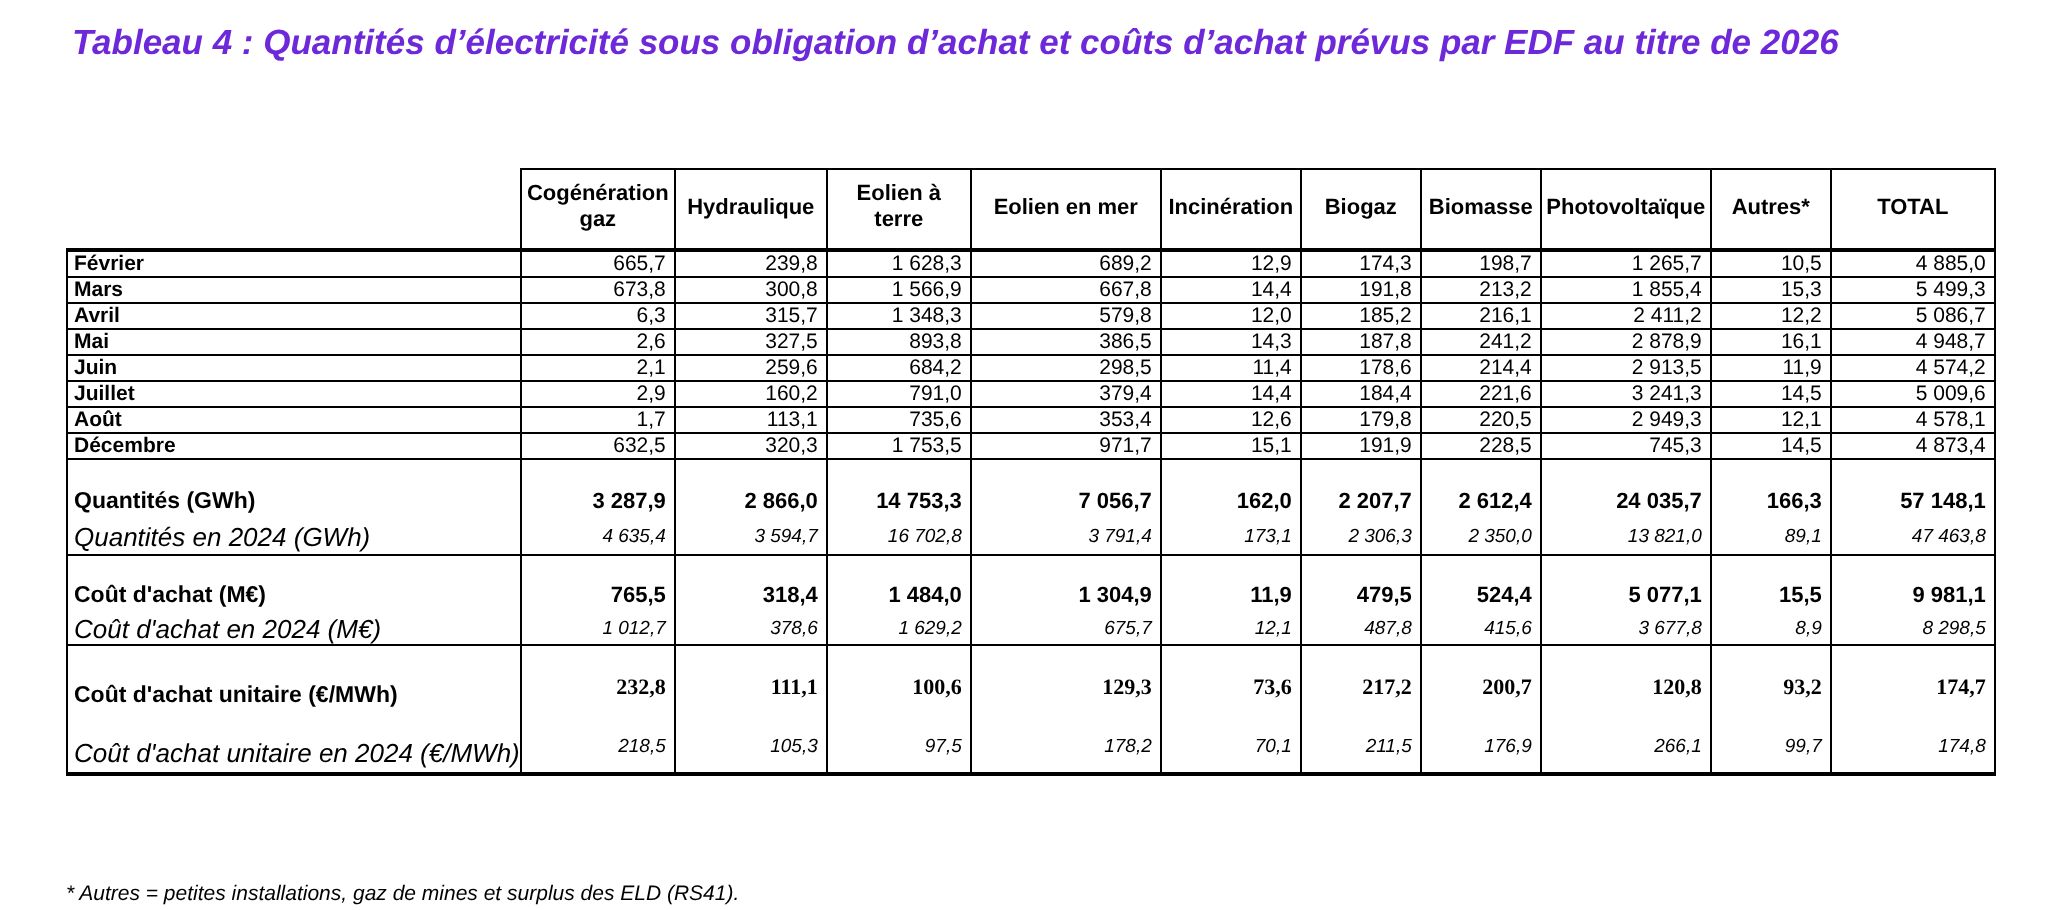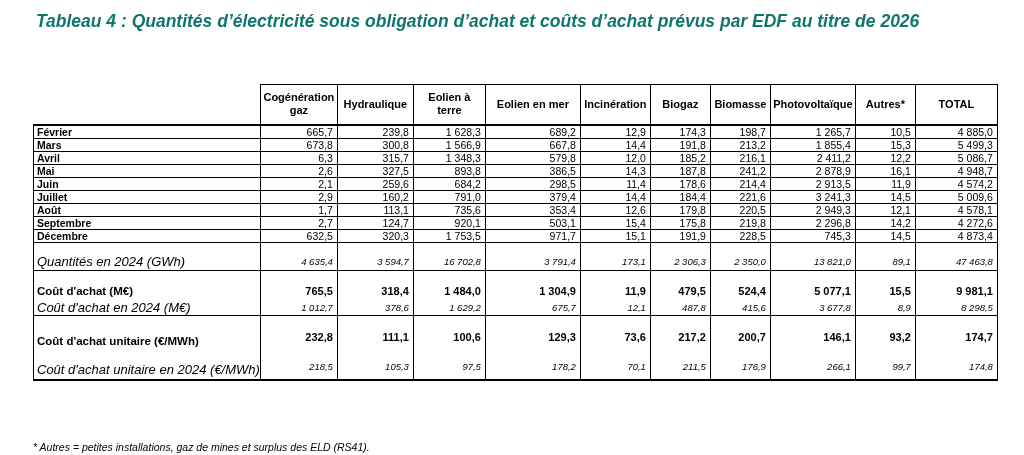--- a/index.html
+++ b/index.html
@@ -55,32 +55,32 @@
     text-align: left; padding-left: 3px; vertical-align: middle;
   }
   .num.bold { font-weight: bold; font-size: 11px; }
   .num.italic { font-style: italic; font-size: 9.5px; }
   .group-0.group-main { height: 20px; }
   .group-0.group-sub  { height: 16px; }
   .group-1.group-main { height: 18px; }
   .group-1.group-sub  { height: 15px; }
   .group-2.group-main { height: 27px; }
   .group-2.group-sub  { height: 25px; }
-  .group-2.group-main td { vertical-align: top; padding-top: 3px; }
+  .group-2.group-main td { vertical-align: top; padding-top: 3px; font-family: Liberation Serif, serif; }
   .group-2.group-sub th { vertical-align: bottom; padding-bottom: 2px; }
   .footnote {
     position: absolute; left: 33px; top: 441px;
     font-size: 10.5px; font-style: italic;
   }
 </style>
 </head>
 <body>
 
 <div class="page">
-  <h1 class="title" style="color: #0f766e;">Tableau 4 : Quantités d’électricité sous obligation d’achat et coûts d’achat prévus par EDF au titre de 2026</h1>
+  <h1 class="title" style="color: #6d28d9;">Tableau 4 : Quantités d’électricité sous obligation d’achat et coûts d’achat prévus par EDF au titre de 2026</h1>
   <table class="data-table">
       <colgroup>
         <col style="width: 157px;">
         <col style="width: 77px;">
         <col style="width: 76px;">
         <col style="width: 72px;">
         <col style="width: 95px;">
         <col style="width: 70px;">
         <col style="width: 60px;">
         <col style="width: 60px;">
@@ -189,33 +189,20 @@
           <td class="num">735,6</td>
           <td class="num">353,4</td>
           <td class="num">12,6</td>
           <td class="num">179,8</td>
           <td class="num">220,5</td>
           <td class="num">2 949,3</td>
           <td class="num">12,1</td>
           <td class="num">4 578,1</td>
         </tr>
         <tr class="month-row">
-          <th class="row-label">Septembre</th>
-          <td class="num">2,7</td>
-          <td class="num">124,7</td>
-          <td class="num">920,1</td>
-          <td class="num">503,1</td>
-          <td class="num">15,4</td>
-          <td class="num">175,8</td>
-          <td class="num">219,8</td>
-          <td class="num">2 296,8</td>
-          <td class="num">14,2</td>
-          <td class="num">4 272,6</td>
-        </tr>
-        <tr class="month-row">
           <th class="row-label">Décembre</th>
           <td class="num">632,5</td>
           <td class="num">320,3</td>
           <td class="num">1 753,5</td>
           <td class="num">971,7</td>
           <td class="num">15,1</td>
           <td class="num">191,9</td>
           <td class="num">228,5</td>
           <td class="num">745,3</td>
           <td class="num">14,5</td>
@@ -226,20 +213,33 @@
           <td class="sp"></td>
           <td class="sp"></td>
           <td class="sp"></td>
           <td class="sp"></td>
           <td class="sp"></td>
           <td class="sp"></td>
           <td class="sp"></td>
           <td class="sp"></td>
           <td class="sp"></td>
           <td class="sp"></td>
+        </tr>
+        <tr class="group-main group-0">
+          <th class="group-label">Quantités (GWh)</th>
+          <td class="num bold">3 287,9</td>
+          <td class="num bold">2 866,0</td>
+          <td class="num bold">14 753,3</td>
+          <td class="num bold">7 056,7</td>
+          <td class="num bold">162,0</td>
+          <td class="num bold">2 207,7</td>
+          <td class="num bold">2 612,4</td>
+          <td class="num bold">24 035,7</td>
+          <td class="num bold">166,3</td>
+          <td class="num bold">57 148,1</td>
         </tr>
         <tr class="group-sub group-0">
           <th class="sub-label">Quantités en 2024 (GWh)</th>
           <td class="num italic">4 635,4</td>
           <td class="num italic">3 594,7</td>
           <td class="num italic">16 702,8</td>
           <td class="num italic">3 791,4</td>
           <td class="num italic">173,1</td>
           <td class="num italic">2 306,3</td>
           <td class="num italic">2 350,0</td>
@@ -301,21 +301,21 @@
         </tr>
         <tr class="group-main group-2">
           <th class="group-label">Coût d'achat unitaire (€/MWh)</th>
           <td class="num bold">232,8</td>
           <td class="num bold">111,1</td>
           <td class="num bold">100,6</td>
           <td class="num bold">129,3</td>
           <td class="num bold">73,6</td>
           <td class="num bold">217,2</td>
           <td class="num bold">200,7</td>
-          <td class="num bold">146,1</td>
+          <td class="num bold">120,8</td>
           <td class="num bold">93,2</td>
           <td class="num bold">174,7</td>
         </tr>
         <tr class="group-sub group-2 last">
           <th class="sub-label">Coût d'achat unitaire en 2024 (€/MWh)</th>
           <td class="num italic">218,5</td>
           <td class="num italic">105,3</td>
           <td class="num italic">97,5</td>
           <td class="num italic">178,2</td>
           <td class="num italic">70,1</td>

